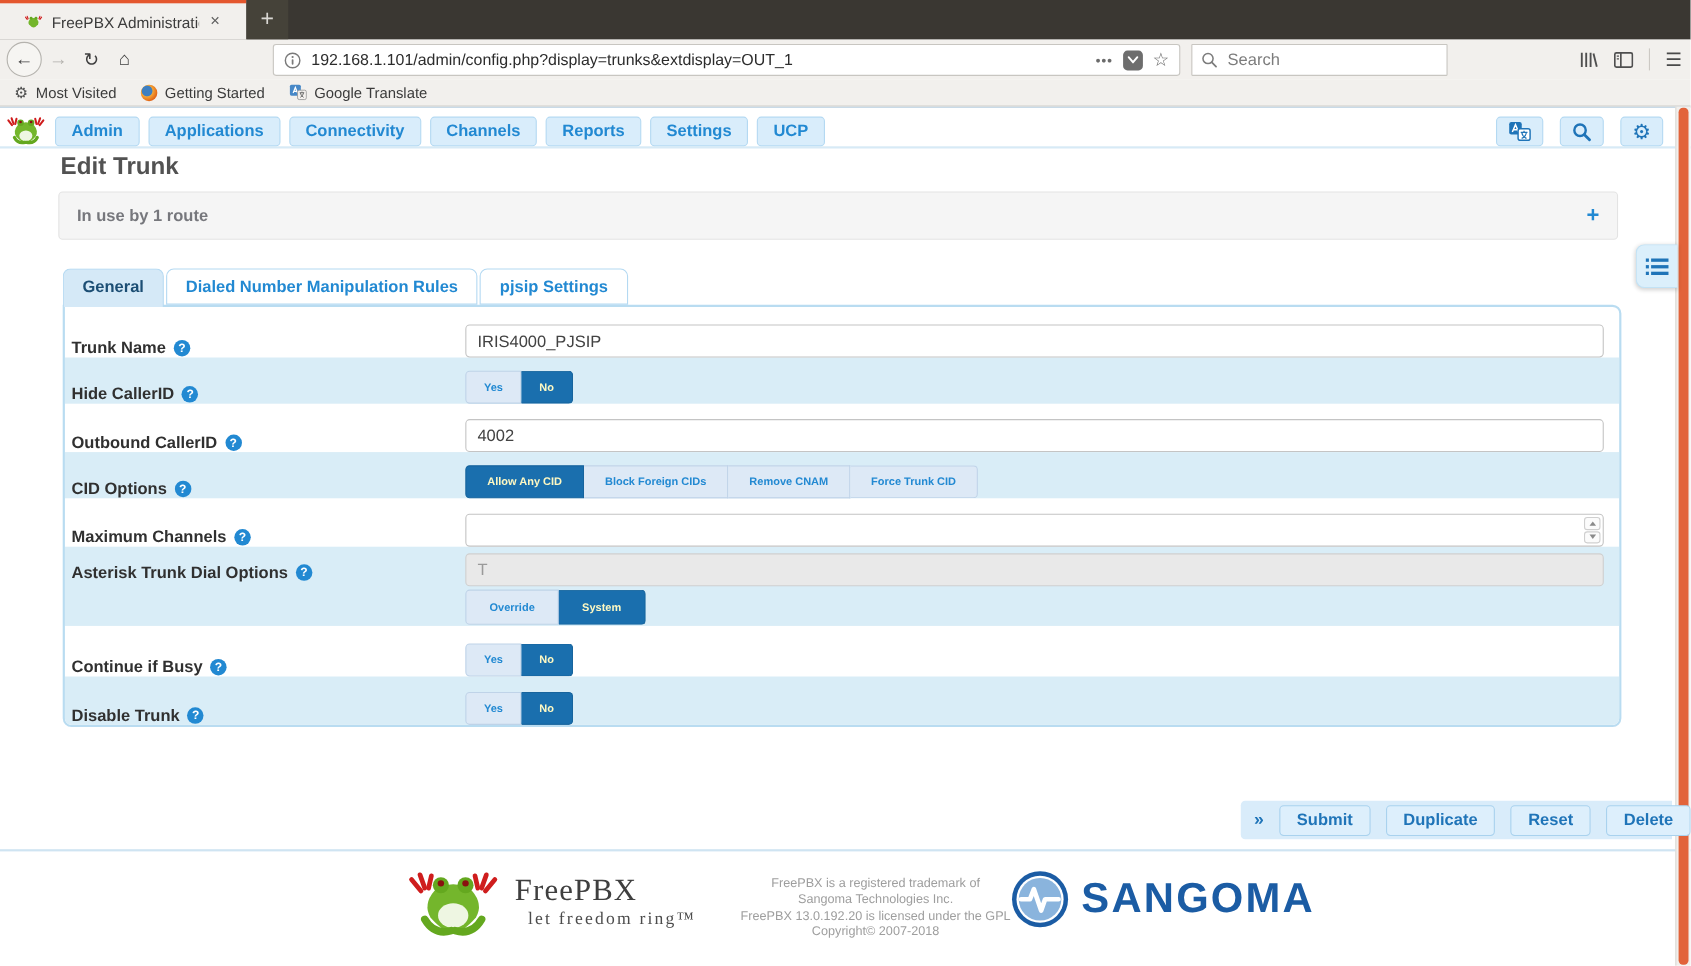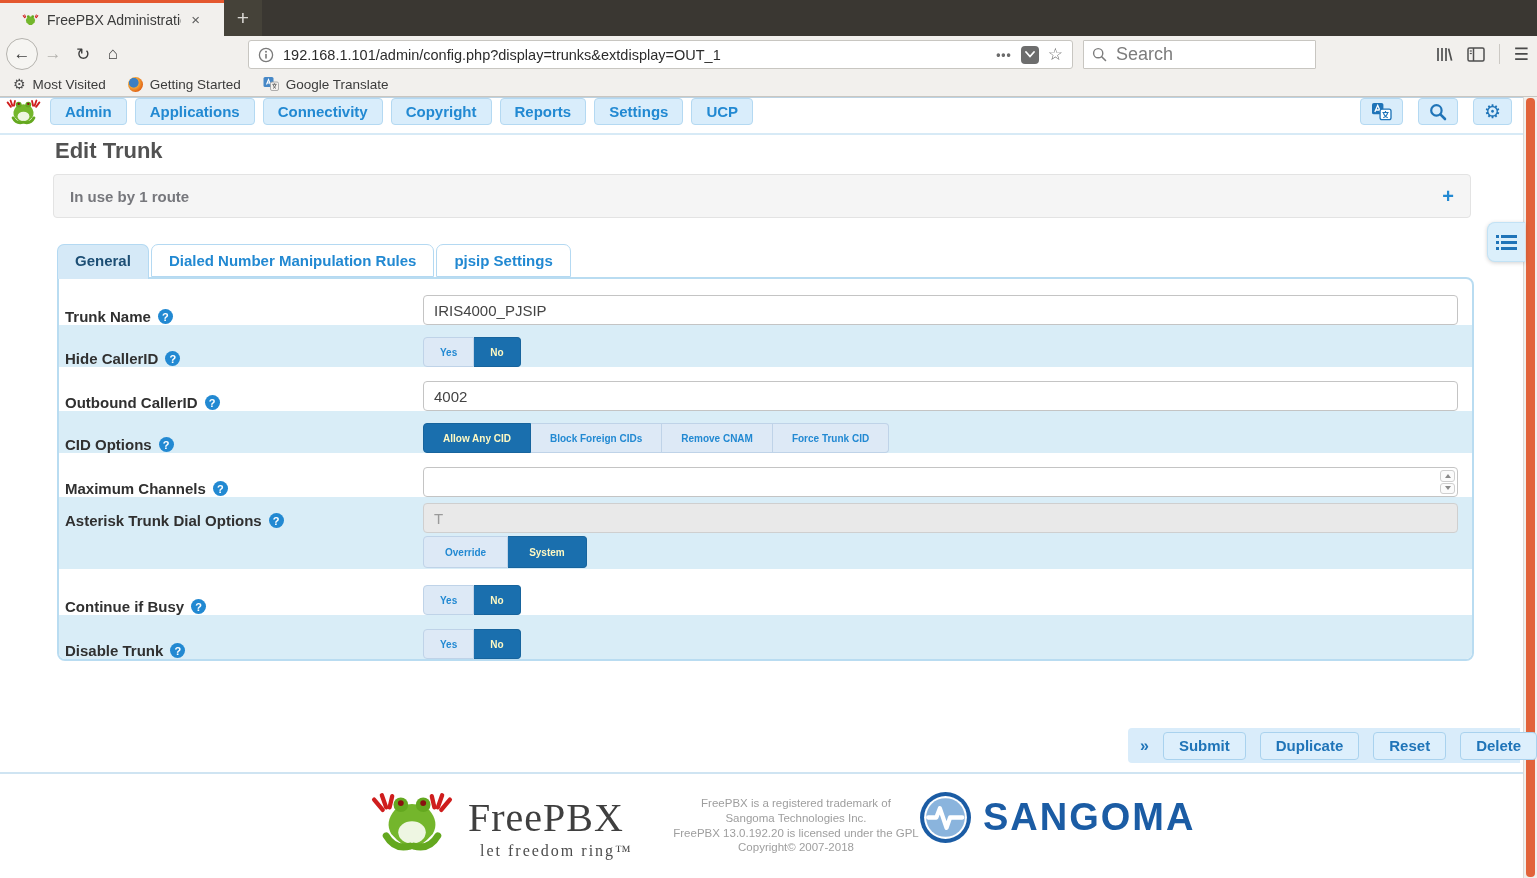--- a/index.html
+++ b/index.html
@@ -17,34 +17,34 @@
   .toolbar{position:absolute;left:0;top:36px;width:100%;height:36px;background:#f2f0ed;display:flex;align-items:center}
   .navbtn{width:30px;height:30px;display:flex;align-items:center;justify-content:center;font-size:17px;color:#3f3f3f;cursor:pointer}
   .backbtn{width:32px;height:32px;border:1px solid #b5b3ae;border-radius:50%;margin-left:6px;background:#f6f5f2}
   .fwd{color:#b3b1ad}
   .urlbar{position:absolute;left:248px;top:4px;width:825px;height:29px;background:#fff;border:1px solid #c8c6c1;border-radius:3px;display:flex;align-items:center;padding:0 9px;gap:9px;cursor:text}
   .urltext{flex:1;font-size:14.5px;color:#2c2c2c;white-space:nowrap;overflow:hidden}
   .dots{font-size:12px;font-weight:bold;color:#6b6b6b;letter-spacing:1px;cursor:pointer}
   .pocket{width:18px;height:18px;background:#6d6d6d;border-radius:4px;display:flex;align-items:center;justify-content:center;cursor:pointer}
   .star{font-size:17px;color:#6b6b6b;cursor:pointer}
   .searchbar{position:absolute;left:1083px;top:4px;width:233px;height:29px}
-  .searchbar input{width:100%;height:100%;border:1px solid #c8c6c1;border-radius:1px;padding:0 8px 0 32px;font-size:18px;color:#444;font-family:inherit;background:#fff}
+  .searchbar input{width:100%;height:100%;border:1px solid #c8c6c1;border-radius:1px;padding:0 8px 0 32px;font-size:15px;color:#444;font-family:inherit;background:#fff}
   .searchbar input::placeholder{color:#7c7c7c}
   .search-glass{position:absolute;left:9px;top:7px}
   .chrome-icons{position:absolute;right:8px;top:36px;height:36px;display:flex;align-items:center;gap:14px}
   .vdiv{width:1px;height:20px;background:#ccc9c4}
   .menu-glyph{font-size:17px;color:#4a4a4a;cursor:pointer}
 
   .bookmarks{position:absolute;left:0;top:72px;width:100%;height:25px;background:#f2f0ed;border-bottom:1px solid #c9c6c1;display:flex;align-items:center;gap:22px;padding-left:13px}
   .bm{display:flex;align-items:center;gap:7px;font-size:13.5px;color:#3b3b3b;cursor:pointer}
   .bm-gear{font-size:14px;color:#4f4f4f}
   .ff-icon{width:15px;height:15px;border-radius:50%;background:radial-gradient(circle at 38% 38%,#3d7fc1 0 34%,#f3a335 40%,#e05e12 75%)}
 
   
-  .fpbx-nav{position:absolute;left:0;top:97px;width:100%;height:38px;background:#fff;border-top:1px solid #bcd2e2;border-bottom:2px solid #d7eaf6;display:flex;align-items:flex-start}
+  .fpbx-nav{position:absolute;left:0;top:97px;width:100%;height:38px;background:#fff;border-top:1px solid #bcd2e2;border-bottom:2px solid #d7eaf6;display:flex;align-items:flex-end}
   .fpbx-logo{margin:0 8px 0 5px;cursor:pointer}
   .fbtn{height:27px;display:flex;align-items:center;padding:0 14px;background:#d9edfb;border:1px solid #b4d9f2;border-radius:4px;color:#2289d2;font-weight:bold;font-size:15px;margin-right:8px;cursor:pointer}
   .fpbx-right{margin-left:auto;display:flex;gap:7px;padding-right:17px}
   .fbtn.icon{padding:0 10px}
   .gear-glyph{font-size:19px;color:#1f74b8;font-weight:normal}
 
   
   .page-title{position:absolute;left:55px;top:138px;font-size:22px;font-weight:bold;color:#525252}
   .usage{position:absolute;left:53px;top:174px;width:1418px;height:44px;background:#f5f5f5;border:1px solid #e3e3e3;border-radius:4px;display:flex;align-items:center;padding:0 16px}
   .usage-text{font-size:15px;font-weight:bold;color:#76777c}
@@ -83,21 +83,21 @@
 
   .side-toggle{position:absolute;left:1487px;top:222px;width:38px;height:40px;background:#dbeffb;border:1px solid #c2e2f5;border-right:none;border-radius:8px 0 0 8px;box-shadow:0 1px 4px rgba(0,0,0,.18);display:flex;align-items:center;justify-content:center;cursor:pointer;z-index:4}
 
   .actionbar{position:absolute;left:1128px;top:728px;width:392px;height:35px;background:#d9ecfa;border-radius:4px 0 0 4px;display:flex;align-items:center;gap:14px;padding:0 12px;z-index:2}
   .chev{color:#1f74b8;font-weight:bold;font-size:16px;cursor:pointer}
   .abtn{height:28px;padding:0 15px;background:#ddeffc;border:1px solid #a9d2ee;border-radius:4px;color:#1f74b8;font-weight:bold;font-size:15px;font-family:inherit;cursor:pointer}
 
   .footer-hr{position:absolute;left:0;top:772px;width:100%;height:2px;background:#cfe4f2}
   .foot-frog{position:absolute;left:363px;top:791px}
   .foot-brand{position:absolute;left:468px;top:794px;font-family:"Liberation Serif",serif;color:#3f3f3f}
-  .foot-brand .name{font-size:40px;letter-spacing:1px}
+  .foot-brand .name{font-size:28px;letter-spacing:1px}
   .foot-brand .tag{font-size:16px;color:#4c4c4c;letter-spacing:2px;margin-top:1px;padding-left:12px}
   .legal{position:absolute;left:671px;top:796px;width:250px;text-align:center;font-size:11.5px;line-height:14.8px;color:#9e9e9e}
   .sangoma{position:absolute;left:919px;top:791px;display:flex;align-items:center;gap:11px}
   .sangoma-name{font-size:38px;font-weight:bold;color:#1b5ca4;letter-spacing:2px}
 
   .scroll-track{position:absolute;right:0;top:97px;bottom:0;width:14px;background:#f1efec;border-left:1px solid #dcdad6}
   .scroll-thumb{position:absolute;right:2px;top:1px;bottom:1px;width:9px;background:#e2633a;border-radius:4px;cursor:grab}
 </style>
 </head>
 <body>
@@ -206,21 +206,21 @@
           <path d="M20 19 15 5"></path>
           <path d="M24 19 27 6"></path>
         <path d="M84 22 93 10"></path>
           <path d="M80 19 85 5"></path>
           <path d="M76 19 73 6"></path>
       </g>
     </svg>
     <div class="fbtn">Admin</div>
     <div class="fbtn">Applications</div>
     <div class="fbtn">Connectivity</div>
-    <div class="fbtn">Copyright</div>
+    <div class="fbtn">Channels</div>
     <div class="fbtn">Reports</div>
     <div class="fbtn">Settings</div>
     <div class="fbtn">UCP</div>
     <div class="fpbx-right">
       <div class="fbtn icon">
         <svg width="21" height="19" viewBox="0 0 22 20">
           <rect x="1" y="1" width="12" height="12" rx="2" fill="#1f74b8"></rect>
           <path d="M4 10.5 L7 3.5 L10 10.5 M5.2 8.4 h3.6" stroke="#fff" stroke-width="1.4" fill="none"></path>
           <rect x="9.5" y="7.5" width="11.5" height="11" rx="2" fill="#fff" stroke="#1f74b8" stroke-width="1.4"></rect>
           <path d="M12 11 h6.5 M15.2 11 v-1.6 M13 11 q0.8 4.2 4.6 5.6 M17.5 11 q-0.8 4.2 -4.6 5.6" stroke="#1f74b8" stroke-width="1.2" fill="none"></path>

